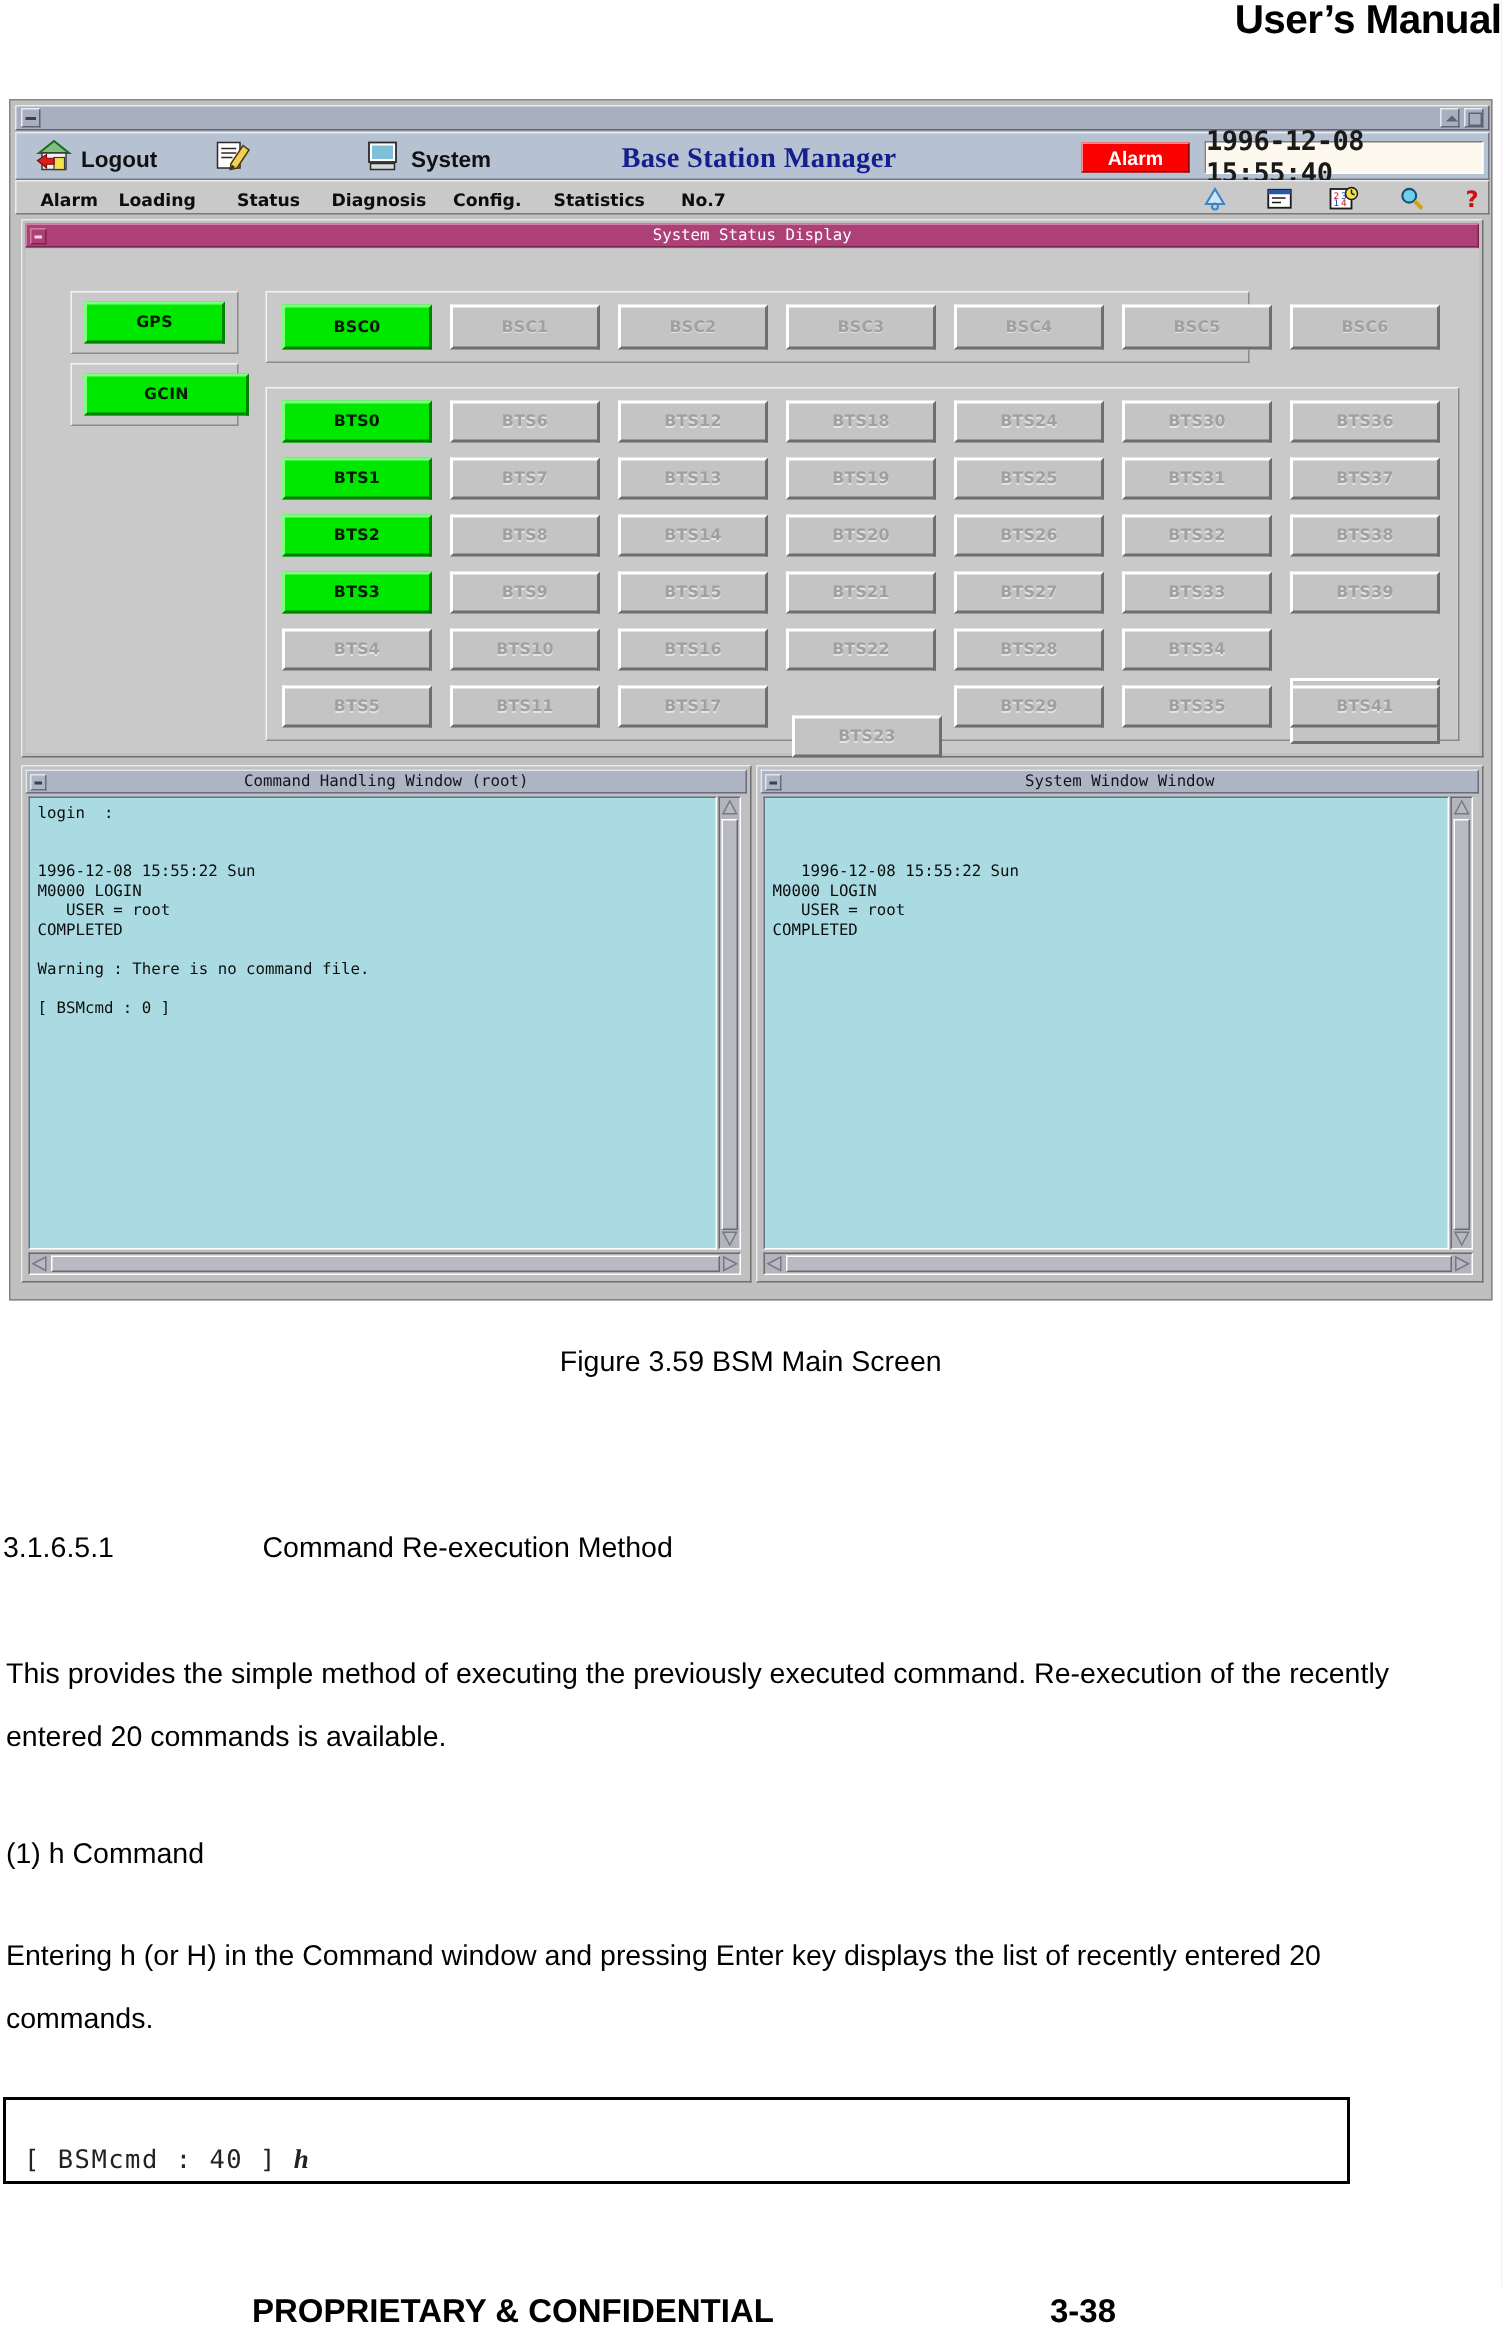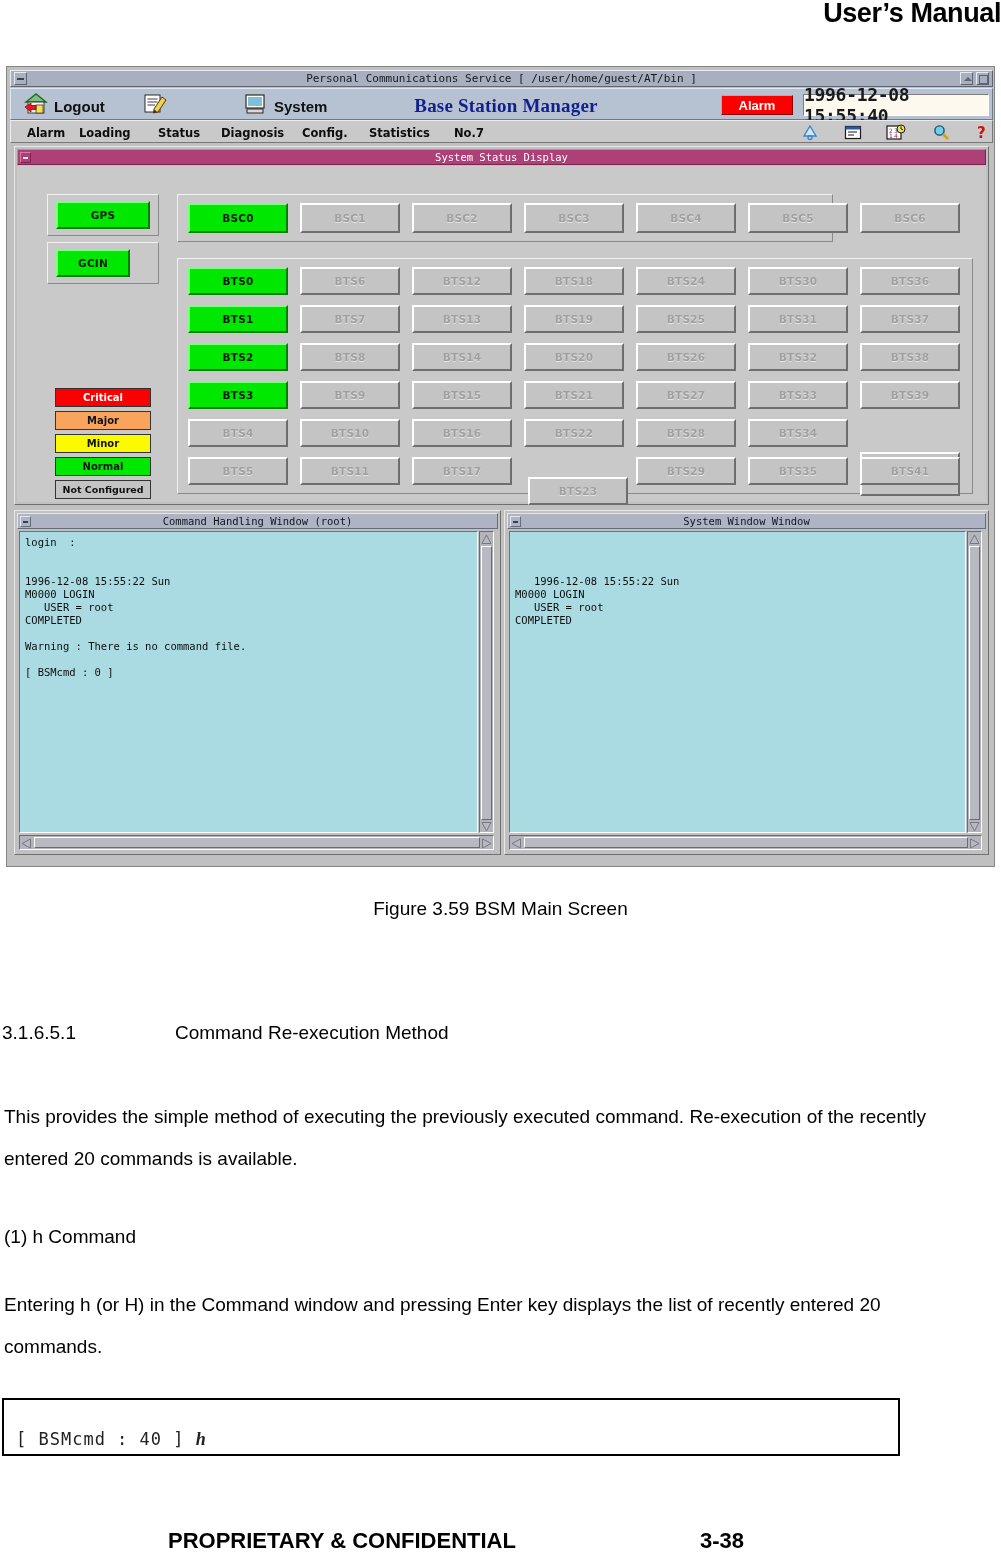--- a/index.html
+++ b/index.html
@@ -305,21 +305,20 @@
 <div class="doc-header">
   <div class="doc-header-title">User’s Manual</div>
 </div>
 
 <div id="bsm-window">
 
   <div class="app-titlebar">
     <div class="tb-btn minimize">
         <span class="glyph"></span>
       </div>
-    <div class="title-text">Personal Communications Service [ /user/home/guest/AT/bin ]</div>
     <div class="tb-btn restore">
         <span class="glyph"></span>
       </div>
     <div class="tb-btn maximize">
         <span class="glyph"></span>
       </div>
   </div>
 
   <div class="brand-bar">
 
@@ -421,30 +420,23 @@
       <div class="t">System Status Display</div>
     </div>
 
     <div class="ssd-body">
 
       <div class="grp" style="left:30px; top:28px; width:112px; height:42px;">
         <div class="sysbtn green" style="left:8px; top:6px; width:94px; height:28px;">GPS</div>
       </div>
 
       <div class="grp" style="left:30px; top:76px; width:112px; height:42px;">
-        <div class="sysbtn green" style="left:8px; top:6px; width:74px; height:28px;">GCIN</div>
-      </div>
-
-      <div class="legend-box">
-        <div class="legend-item" style="top:0px;  background:#fb0000; color:#ffffff;">Critical</div>
-        <div class="legend-item" style="top:23px; background:#f9a45c; color:#111111;">Major</div>
-        <div class="legend-item" style="top:46px; background:#fbfb00; color:#111111;">Minor</div>
-        <div class="legend-item" style="top:69px; background:#00e800; color:#111111;">Normal</div>
-        <div class="legend-item" style="top:92px; background:#c4c4c4; color:#111111; font-size:9.5px;">Not Configured</div>
-      </div>
+        <div class="sysbtn green" style="left:8px; top:6px; width:110px; height:28px;">GCIN</div>
+      </div>
+
 
       <div class="panel" style="left:160px; top:28px; width:656px; height:48px;">
         <div class="sysbtn green" style="left:10px;  top:8px; width:100px; height:30px;">BSC0</div>
         <div class="sysbtn grey" style="left:122px; top:8px; width:100px; height:30px;">BSC1</div>
         <div class="sysbtn grey" style="left:234px; top:8px; width:100px; height:30px;">BSC2</div>
         <div class="sysbtn grey" style="left:346px; top:8px; width:100px; height:30px;">BSC3</div>
         <div class="sysbtn grey" style="left:458px; top:8px; width:100px; height:30px;">BSC4</div>
         <div class="sysbtn grey" style="left:570px; top:8px; width:100px; height:30px;">BSC5</div>
         <div class="sysbtn grey" style="left:682px; top:8px; width:100px; height:30px;">BSC6</div>
       </div>

